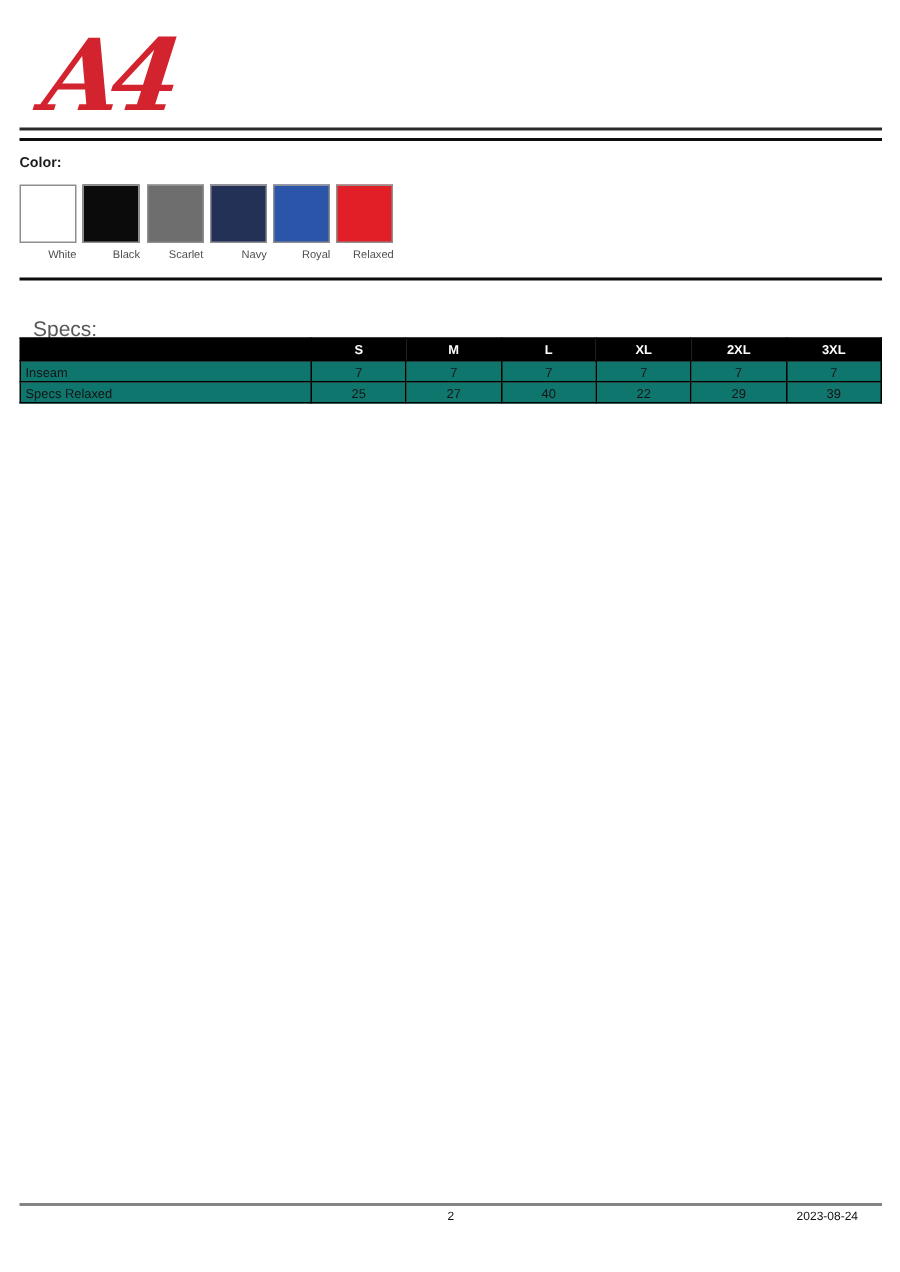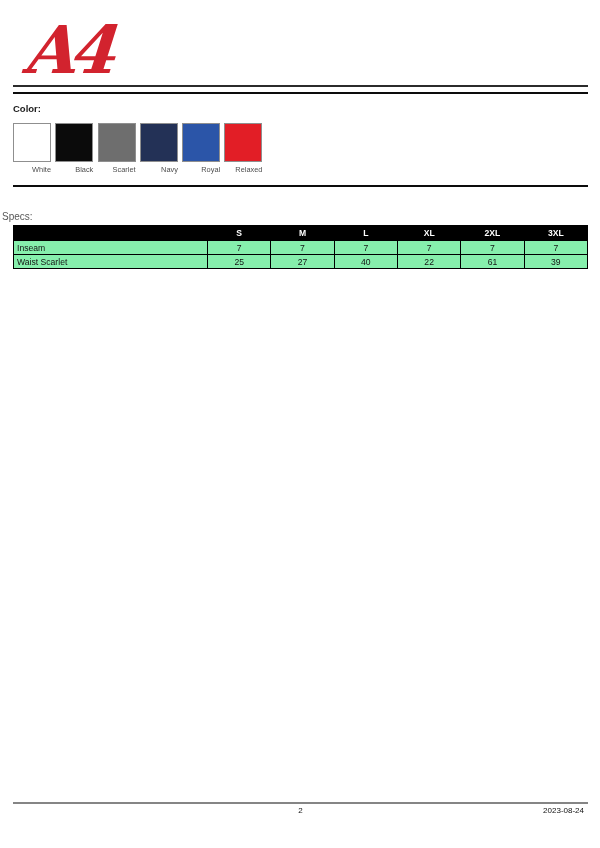--- a/index.html
+++ b/index.html
@@ -51,61 +51,61 @@
   .swatch-label {
     margin-top: 3px;
     font-size: 7.4px;
     color: #4d4d4d;
     white-space: nowrap;
     text-align: right;
   }
 
   
   .specs-label {
-    position: absolute; left: 2px; top: 210.5px;
-    font-size: 10px; color: #585858;
+    position: absolute; left: 22px; top: 210.5px;
+    font-size: 14px; color: #585858;
   }
   table.specs {
     position: absolute; left: 13px; top: 224.5px;
     width: 575px;
     border-collapse: collapse;
     border: 1.6px solid #000;
     table-layout: fixed;
   }
   table.specs col.c-label { width: 33.8%; }
   table.specs col.c-size  { width: 11.033%; }
   table.specs th {
     background: #000; color: #fff;
     font-size: 8.6px; font-weight: bold;
     height: 15.5px; text-align: center;
     border: 1px solid #000; padding: 0;
   }
   table.specs td {
     font-size: 8.6px; color: #141414;
     height: 14px; text-align: center;
     border: 1px solid #000; padding: 0;
-    background: #86efac;
+    background: #0f766e;
   }
   table.specs td.row-label { text-align: left; padding-left: 3px; }
 
   
   .footer-line {
     position: absolute; left: 13px; top: 801.5px;
     width: 575px; height: 2.2px; background: #858585;
   }
   .footer-text {
     position: absolute; left: 13px; top: 806px;
     width: 575px; height: 12px;
   }
   .page-num {
     position: absolute; left: 0; right: 0; top: 0;
     text-align: center; font-size: 8px; color: #111;
   }
   .footer-date {
-    position: absolute; right: 4px; top: 0;
+    position: absolute; right: 16px; top: 0;
     font-size: 8px; color: #111;
   }
 </style>
 </head>
 <body>
 
 <div class="page">
 
   <div class="logo" style="color: rgb(210, 35, 46);">A4</div>
 
@@ -170,26 +170,26 @@
       <tr>
         <td class="row-label">Inseam</td>
         <td>7</td>
         <td>7</td>
         <td>7</td>
         <td>7</td>
         <td>7</td>
         <td>7</td>
       </tr>
       <tr>
-        <td class="row-label">Waist Scarlet</td>
+        <td class="row-label">Specs Relaxed</td>
         <td>25</td>
         <td>27</td>
         <td>40</td>
         <td>22</td>
-        <td>61</td>
+        <td>29</td>
         <td>39</td>
       </tr>
     </tbody>
   </table>
 
   <div class="footer-line"></div>
   <div class="footer-text">
     <span class="page-num">2</span>
     <span class="footer-date">2023-08-24</span>
   </div>

